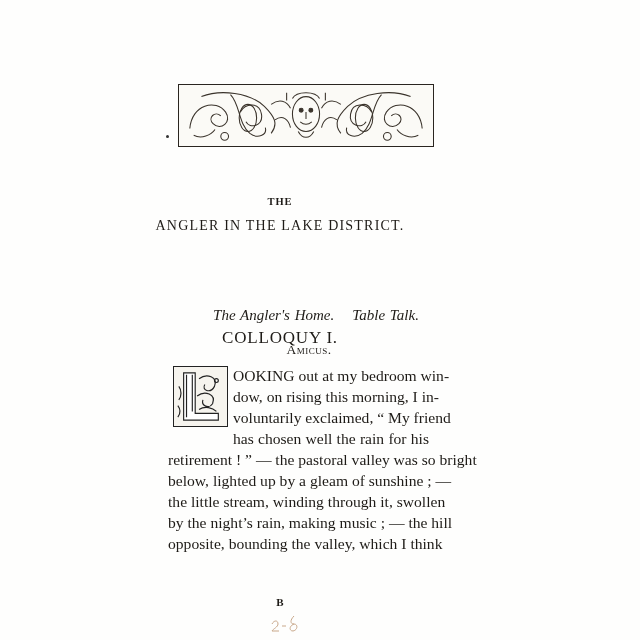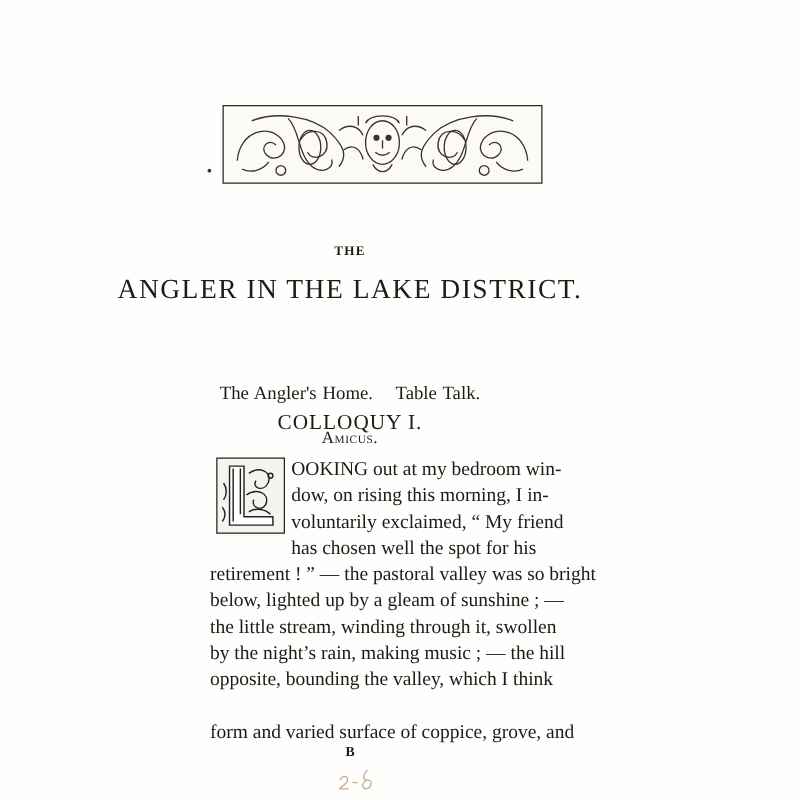--- a/index.html
+++ b/index.html
@@ -9,25 +9,25 @@
   }
   .page { position:absolute; left:0; top:0; width:640px; height:640px; background:#fefefd; }
   .banner {
     position:absolute; left:178px; top:84px; width:256px; height:63px;
     border:1.5px solid #2a2520; box-sizing:border-box; background:#fbfaf6;
   }
   .banner svg { width:100%; height:100%; display:block; }
   .dot { position:absolute; left:166px; top:135px; width:3px; height:3px; border-radius:50%; background:#333; }
   .center { position:absolute; left:0; width:560px; text-align:center; }
   .the { top:196px; font-size:10.5px; letter-spacing:1px; font-weight:bold; }
-  .title { top:218px; font-size:22px; letter-spacing:1.2px; }
+  .title { top:218px; font-size:14px; letter-spacing:1.2px; }
   .colloquy { top:280px; font-size:17px; letter-spacing:0.8px;margin-top:48px; }
-  .subtitle { top:307px; font-size:15px; word-spacing:1px; }
+  .subtitle { top:307px; font-size:15px; font-style:italic; word-spacing:1px;margin-left:36px; }
   .subtitle .gap { display:inline-block; width:18px; }
-  .speaker { top:342px; font-size:13.5px; font-variant:small-caps; letter-spacing:0.5px; }
+  .speaker { top:342px; font-size:13.5px; font-variant:small-caps; letter-spacing:0.5px;padding-left:29px; }
   .dropcap {
     position:absolute; left:173px; top:366px; width:55px; height:61px;
     border:1.5px solid #222; box-sizing:border-box; background:#f6f4ee;
   }
   .dropcap svg { width:100%; height:100%; display:block; }
   .line {
     position:absolute; font-size:15.6px; white-space:nowrap; line-height:20px;
     text-align:justify; text-align-last:justify;
   }
   .line.short { left:233px; width:196px; }
@@ -97,27 +97,26 @@
         <path d="M5 20 C 8 24, 8 30, 5 34"></path>
         <path d="M4 40 C 7 44, 7 48, 4 52"></path>
         <circle cx="44" cy="14" r="2"></circle>
       </g>
     </svg>
   </div>
 
   <div class="line short" style="top:366px;">OOKING out at my bedroom win-</div>
   <div class="line short" style="top:387px;">dow, on rising this morning, I in-</div>
   <div class="line short" style="top:408px;">voluntarily exclaimed, “ My friend</div>
-  <div class="line short" style="top:429px;">has chosen well the spot for his</div>
+  <div class="line short" style="top:429px;">has chosen well the rain for his</div>
   <div class="line full" style="top:450px;">retirement ! ” — the pastoral valley was so bright</div>
   <div class="line full" style="top:471px;">below, lighted up by a gleam of sunshine ; —</div>
   <div class="line full" style="top:492px;">the little stream, winding through it, swollen</div>
   <div class="line full" style="top:513px;">by the night’s rain, making music ; — the hill</div>
   <div class="line full" style="top:534px;">opposite, bounding the valley, which I think</div>
-  <div class="line full" style="top:576px; text-align-last:justify;">form and varied surface of coppice, grove, and</div>
 
   <div class="center sig" style="top:596px;">B</div>
 
   <svg class="pencil" style="top:612px;" viewBox="0 0 40 22">
     <g fill="none" stroke="#c9a88a" stroke-width="1">
       <path d="M4 12 C 6 8, 10 8, 10 12 C 10 15, 5 17, 4 19 L 11 19"></path>
       <path d="M14 14 L 18 14"></path>
       <path d="M26 4 C 22 8, 22 12, 26 12 C 30 12, 30 18, 25 19 C 21 19, 21 14, 26 12"></path>
     </g>
   </svg>

